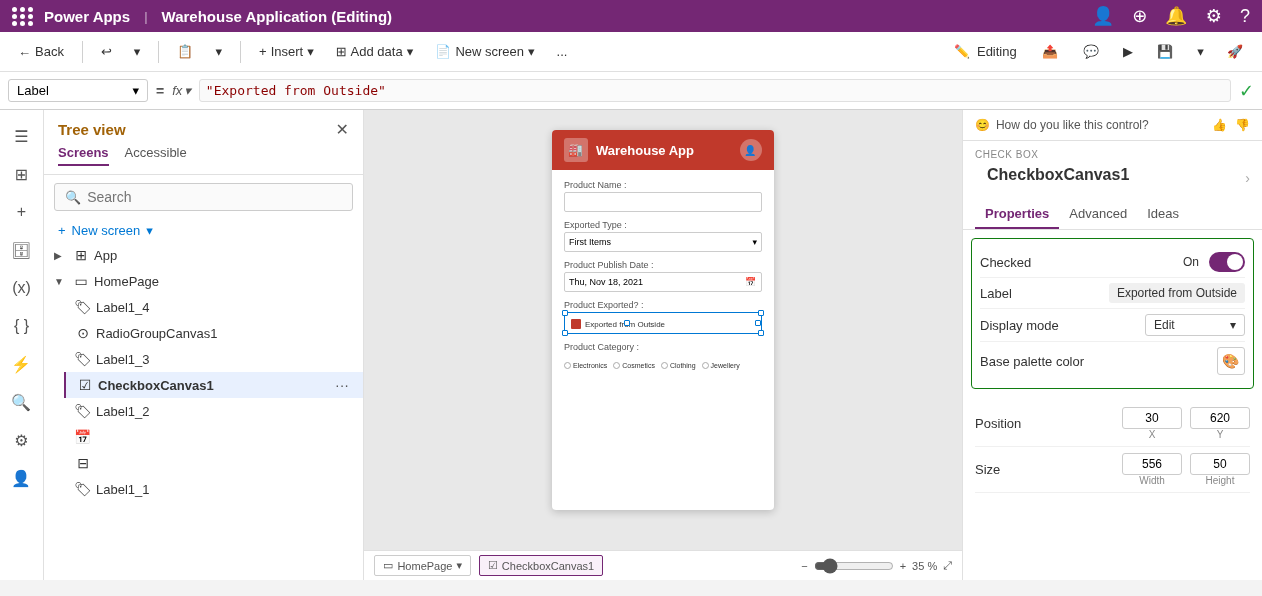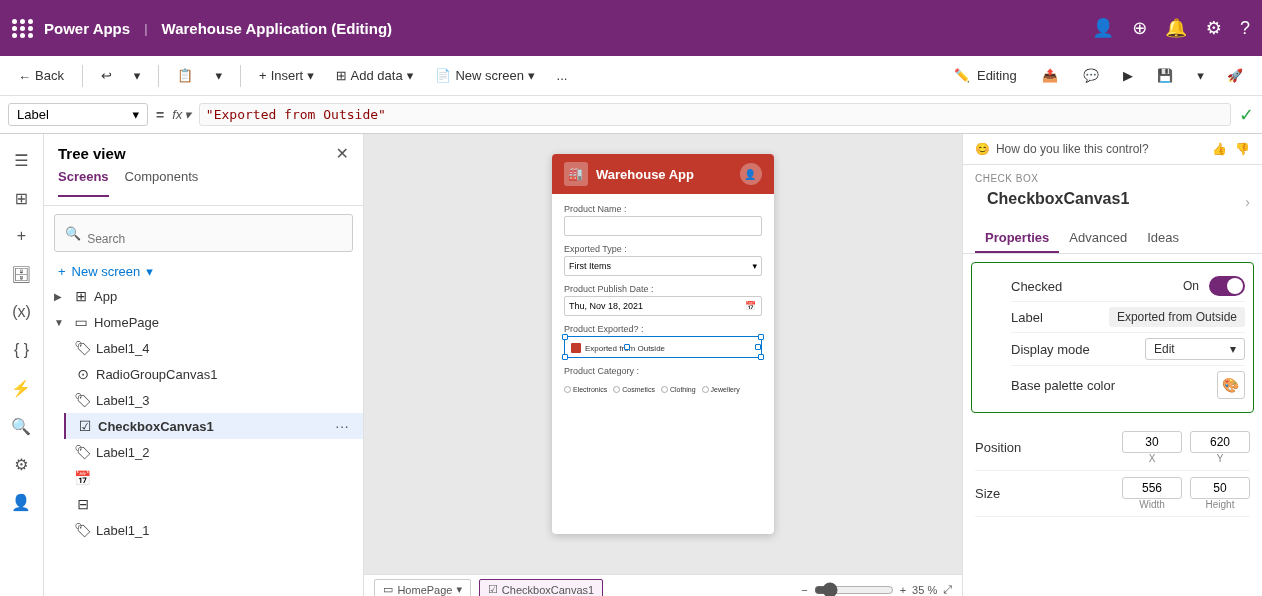--- a/index.html
+++ b/index.html
@@ -2,21 +2,21 @@
 <html><head>
   <meta charset="utf-8">
   <style>
     * { box-sizing: border-box; margin: 0; padding: 0; }
     body { font-family: 'Segoe UI', sans-serif; font-size: 13px; background: #f3f3f3; overflow: hidden; width: 1262px; height: 596px; }
 
     
     .top-bar {
       background: #742774;
       color: white;
-      height: 56px;
+      height: 32px;
       display: flex;
       align-items: center;
       padding: 0 12px;
       gap: 10px;
     }
     .top-bar-dots { display: grid; grid-template-columns: repeat(3,6px); gap:2px; }
     .top-bar-dots span { width:5px;height:5px;background:white;border-radius:50%;display:block; }
     .top-bar-title { font-size: 15px; font-weight: 600; color: white; }
     .top-bar-sep { color: rgba(255,255,255,0.6); margin: 0 4px; }
     .top-bar-right { margin-left: auto; display: flex; align-items: center; gap: 18px; color: white; font-size: 18px; }
@@ -86,40 +86,40 @@
       background: white;
       border-right: 1px solid #e0e0e0;
       display: flex;
       flex-direction: column;
       overflow: hidden;
     }
     .sidebar-header {
       display: flex; align-items: center; justify-content: space-between;
       padding: 10px 14px 6px;
     }
-    .sidebar-title { font-size: 15px; font-weight: 600; color: #000000; }
+    .sidebar-title { font-size: 15px; font-weight: 600; color: #a16207; }
     .sidebar-close { color: #555; cursor: pointer; font-size: 16px; }
     .sidebar-tabs {
       display: flex; gap: 16px; padding: 0 14px 8px;
       border-bottom: 1px solid #e0e0e0;
     }
     .sidebar-tab {
       font-size: 13px; color: #555; cursor: pointer;
-      padding-bottom: 11px;
+      padding-bottom: 4px;
     }
     .sidebar-tab.active {
       color: #742774; border-bottom: 2px solid #742774; font-weight: 600;
     }
     .sidebar-search {
       display: flex; align-items: center; gap: 6px;
       margin: 8px 10px; padding: 5px 10px;
       border: 1px solid #ccc; border-radius: 3px; background: #fafafa;
     }
     .sidebar-search input {
-      border: none; background: none; outline: none; font-size: 12px; flex: 1; margin-top: 12px;
+      border: none; background: none; outline: none; font-size: 14px; flex: 1;
     }
     .sidebar-new-screen {
       display: flex; align-items: center; gap: 6px;
       padding: 4px 14px; color: #0078d4; font-size: 13px; cursor: pointer;
     }
     .tree-items { overflow-y: auto; flex: 1; }
     .tree-item {
       display: flex; align-items: center; padding: 4px 14px 4px 10px;
       cursor: pointer; gap: 4px; font-size: 13px; color: #333;
     }
@@ -265,21 +265,21 @@
       flex: 1; overflow-y: auto; padding: 0;
     }
     .panel-prop-section {
       border: 1.5px solid #107c10;
       margin: 8px;
       border-radius: 4px;
       padding: 8px;
     }
     .prop-row {
       display: flex; align-items: center; justify-content: space-between;
-      padding: 5px 0; border-bottom: 1px solid #f0f0f0; margin-left: 31px;
+      padding: 5px 0; border-bottom: 1px solid #f0f0f0;
     }
     .prop-row:last-child { border-bottom: none; }
     .prop-label { font-size: 13px; color: #333; }
     .prop-toggle {
       width: 36px; height: 20px; background: #742774; border-radius: 10px;
       position: relative; cursor: pointer;
     }
     .prop-toggle-thumb {
       position: absolute; right: 2px; top: 2px;
       width: 16px; height: 16px; background: white; border-radius: 50%;
@@ -432,21 +432,21 @@
     <div class="icon-bar-btn">👤</div>
   </div>
 
   <div class="sidebar">
     <div class="sidebar-header">
       <span class="sidebar-title">Tree view</span>
       <span class="sidebar-close">✕</span>
     </div>
     <div class="sidebar-tabs">
       <span class="sidebar-tab active">Screens</span>
-      <span class="sidebar-tab">Components</span>
+      <span class="sidebar-tab">Accessible</span>
     </div>
     <div class="sidebar-search">
       <span>🔍</span>
       <input type="text" placeholder="Search" style="">
     </div>
     <div class="sidebar-new-screen">
       <span>+</span>
       <span>New screen</span>
       <span>▾</span>
     </div>

